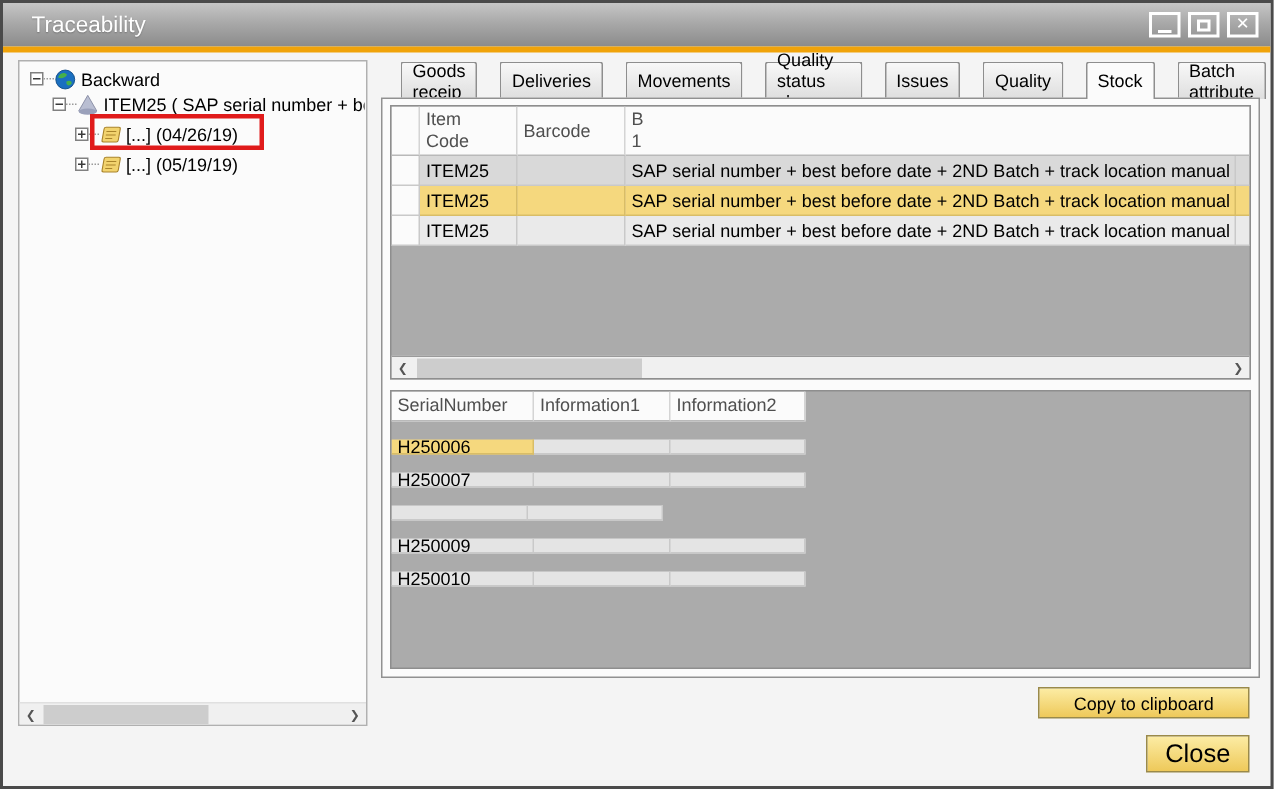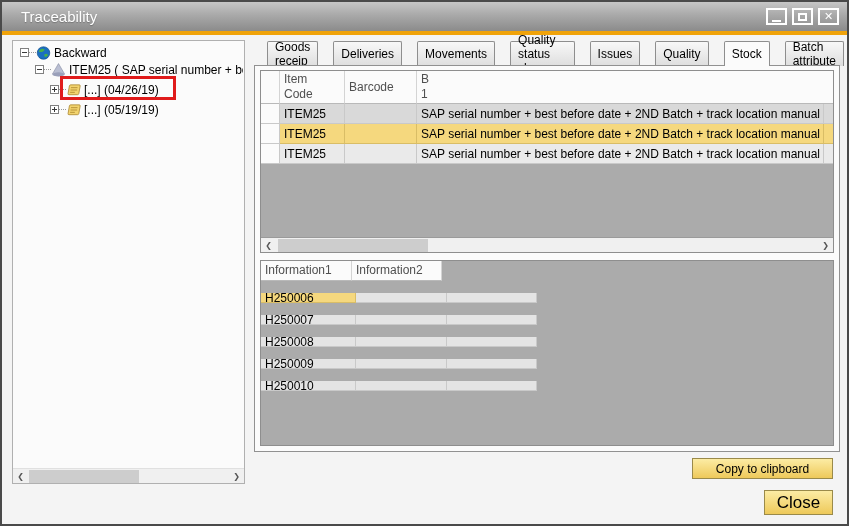--- a/index.html
+++ b/index.html
@@ -229,35 +229,35 @@
       </div>
       <div class="hscroll">
         <span class="sb-arrow left">❮</span>
         <span class="sb-thumb" style="left:17px; width:150px;"></span>
         <span class="sb-arrow right">❯</span>
       </div>
     </div>
 
     <div class="grid grid2">
       <div class="g-row g-head">
+        <div class="g-cell c1">SerialNumber</div>
         <div class="g-cell c2">Information1</div>
         <div class="g-cell c3">Information2</div>
       </div>
       <div class="g-row g-data">
         <div class="g-cell c1 cell-sel">H250006</div>
         <div class="g-cell c2"></div>
         <div class="g-cell c3"></div>
       </div>
       <div class="g-row g-data">
         <div class="g-cell c1">H250007</div>
         <div class="g-cell c2"></div>
         <div class="g-cell c3"></div>
       </div>
       <div class="g-row g-data">
-        <div class="g-cell c1">H250008</div>
         <div class="g-cell c2"></div>
         <div class="g-cell c3"></div>
       </div>
       <div class="g-row g-data">
         <div class="g-cell c1">H250009</div>
         <div class="g-cell c2"></div>
         <div class="g-cell c3"></div>
       </div>
       <div class="g-row g-data">
         <div class="g-cell c1">H250010</div>

